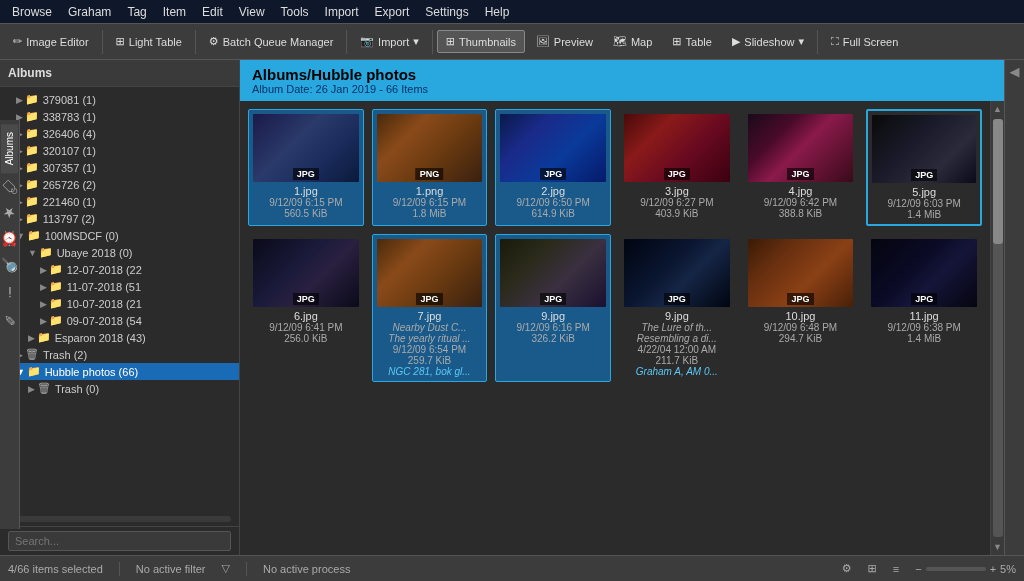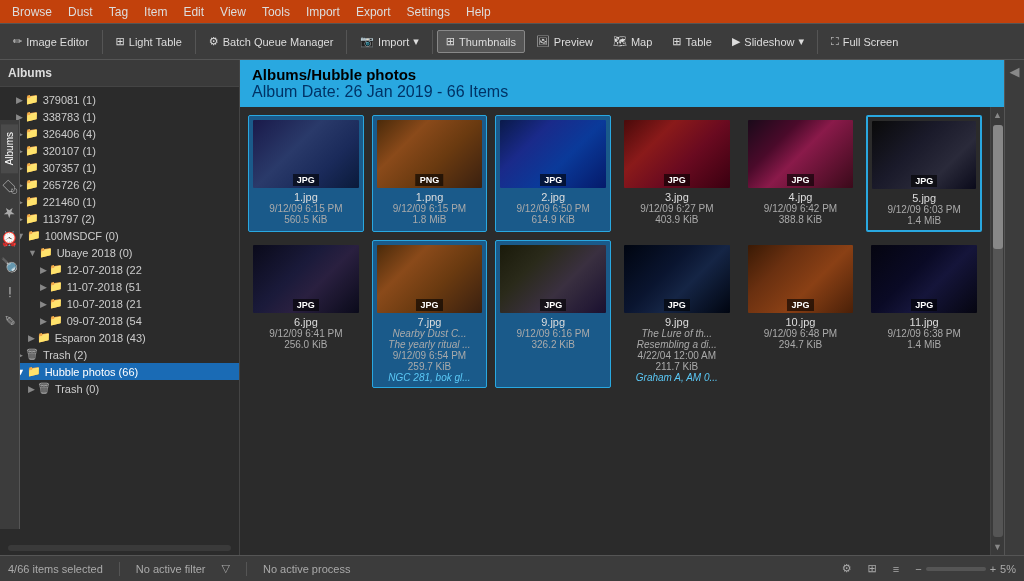--- a/index.html
+++ b/index.html
@@ -1,19 +1,19 @@
 <!DOCTYPE html>
 <html><head>
   <meta charset="utf-8">
   <style>
     * { box-sizing: border-box; margin: 0; padding: 0; }
     body { font-family: 'Segoe UI', Tahoma, Geneva, Verdana, sans-serif; background: #2b2b2b; color: #ddd; font-size: 12px; width: 1024px; height: 581px; overflow: hidden; }
 
     
-    #menubar { background: #c2410c; display: flex; align-items: center; height: 24px; padding: 0 4px; border-bottom: 1px solid #555; }
+    #menubar { background: #0f172a; display: flex; align-items: center; height: 24px; padding: 0 4px; border-bottom: 1px solid #555; }
     .menu-item { padding: 2px 8px; cursor: pointer; color: #ddd; font-size: 12px; }
 
     
     #toolbar { background: #3c3c3c; display: flex; align-items: center; height: 36px; padding: 0 4px; border-bottom: 1px solid #555; gap: 2px; }
     .toolbar-btn { display: flex; align-items: center; gap: 4px; padding: 4px 8px; background: transparent; border: 1px solid transparent; color: #ddd; cursor: pointer; font-size: 11px; border-radius: 2px; white-space: nowrap; }
     .toolbar-btn.active { background: #555; border-color: #888; }
     .toolbar-sep { width: 1px; height: 24px; background: #555; margin: 0 2px; }
 
     
     #left-tabs { position: absolute; left: 0; top: 60px; width: 20px; height: calc(100% - 60px - 26px); background: #3c3c3c; border-right: 1px solid #555; display: flex; flex-direction: column; align-items: center; padding-top: 4px; gap: 2px; }
@@ -32,21 +32,21 @@
     .tree-item.selected .folder-icon { color: #fff; }
     .expand-arrow { margin-right: 2px; font-size: 9px; color: #888; }
     #sidebar-search { padding: 4px 8px; border-top: 1px solid #444; }
     #sidebar-search input { width: 100%; background: #3a3a3a; border: 1px solid #555; color: #ddd; padding: 3px 6px; font-size: 11px; border-radius: 2px; }
     #sidebar-scroll { height: 6px; margin: 4px 8px; background: #3a3a3a; border-radius: 3px; }
 
     
     #content { flex: 1; display: flex; flex-direction: column; overflow: hidden; }
     #content-header { background: #29a8e0; color: #000; padding: 6px 12px; }
     #content-title { font-size: 15px; font-weight: bold; color: #000; }
-    #content-subtitle { font-size: 16px; color: #003366; }
+    #content-subtitle { font-size: 11px; color: #003366; }
 
     
     #thumbnails-scroll { flex: 1; overflow-y: auto; background: #2b2b2b; padding: 8px; }
     #thumbnails-grid { display: grid; grid-template-columns: repeat(6, 1fr); gap: 8px; }
     .thumb-item { display: flex; flex-direction: column; align-items: center; cursor: pointer; padding: 4px; border: 1px solid transparent; border-radius: 2px; }
     .thumb-item.selected { background: #1a5a8a; border-color: #29a8e0; }
     .thumb-item.selected-border { border: 2px solid #29a8e0; background: transparent; }
     .thumb-box { position: relative; width: 100%; height: 68px; overflow: hidden; border-radius: 1px; }
     .thumb-img { width: 100%; height: 100%; display: flex; align-items: center; justify-content: center; font-size: 10px; color: #fff; font-weight: bold; background-size: cover; background-position: center; }
     .thumb-format { position: absolute; bottom: 2px; left: 50%; transform: translateX(-50%); background: rgba(0,0,0,0.6); color: #fff; font-size: 9px; font-weight: bold; padding: 1px 4px; }
@@ -88,21 +88,21 @@
 
     #thumbnails-scroll::-webkit-scrollbar { width: 8px; }
     #thumbnails-scroll::-webkit-scrollbar-track { background: #2b2b2b; }
     #thumbnails-scroll::-webkit-scrollbar-thumb { background: #666; border-radius: 4px; }
   </style>
 </head>
 <body>
 
 <div id="menubar">
   <span class="menu-item">Browse</span>
-  <span class="menu-item">Dust</span>
+  <span class="menu-item">Graham</span>
   <span class="menu-item">Tag</span>
   <span class="menu-item">Item</span>
   <span class="menu-item">Edit</span>
   <span class="menu-item">View</span>
   <span class="menu-item">Tools</span>
   <span class="menu-item">Import</span>
   <span class="menu-item">Export</span>
   <span class="menu-item">Settings</span>
   <span class="menu-item">Help</span>
 </div>
@@ -276,20 +276,23 @@
         <span>Hubble photos (66)</span>
       </div>
       <div class="tree-item">
         <span class="indent" style="width:20px"></span>
         <span class="expand-arrow">▶</span>
         <span class="folder-icon">🗑</span>
         <span>Trash (0)</span>
       </div>
     </div>
     <div id="sidebar-scroll"></div>
+    <div id="sidebar-search">
+      <input type="text" placeholder="Search..." style="">
+    </div>
   </div>
 
   <div id="content">
     <div id="content-header">
       <div id="content-title">Albums/Hubble photos</div>
       <div id="content-subtitle">Album Date: 26 Jan 2019 - 66 Items</div>
     </div>
     <div style="display:flex; flex:1; overflow:hidden;">
       <div id="thumbnails-scroll">
         <div id="thumbnails-grid">

